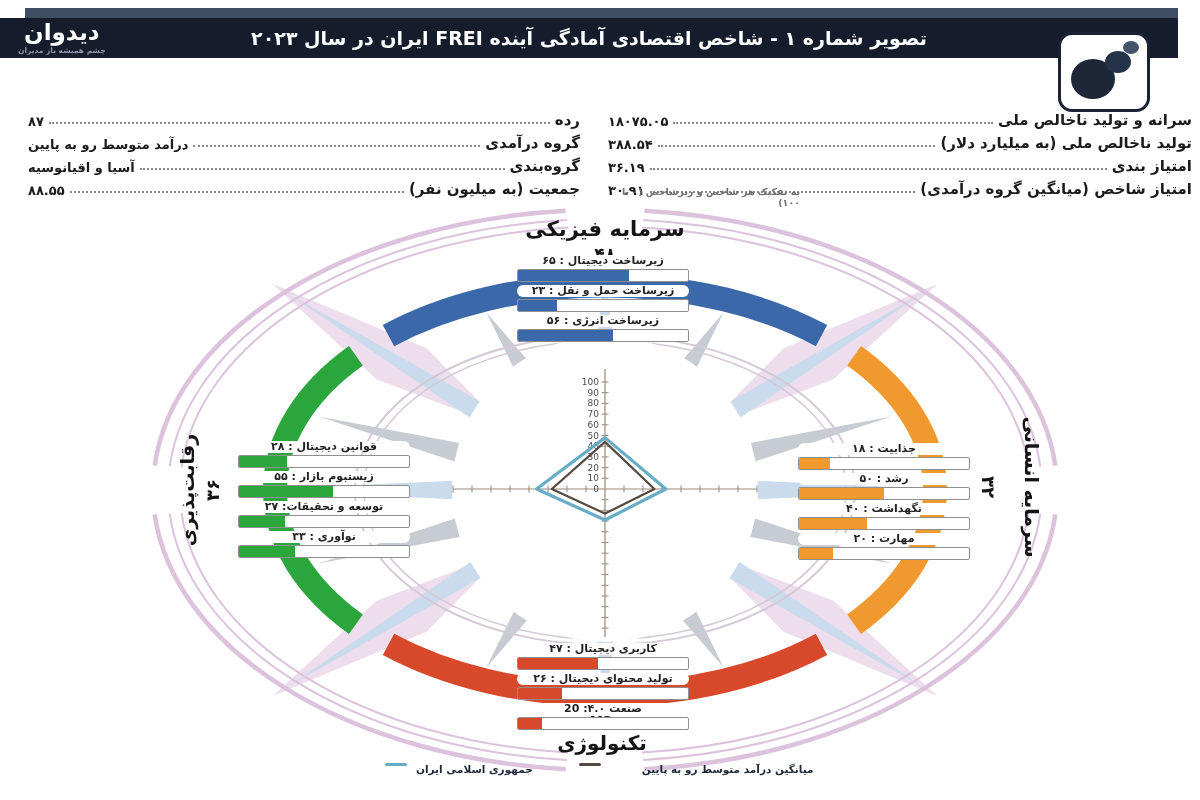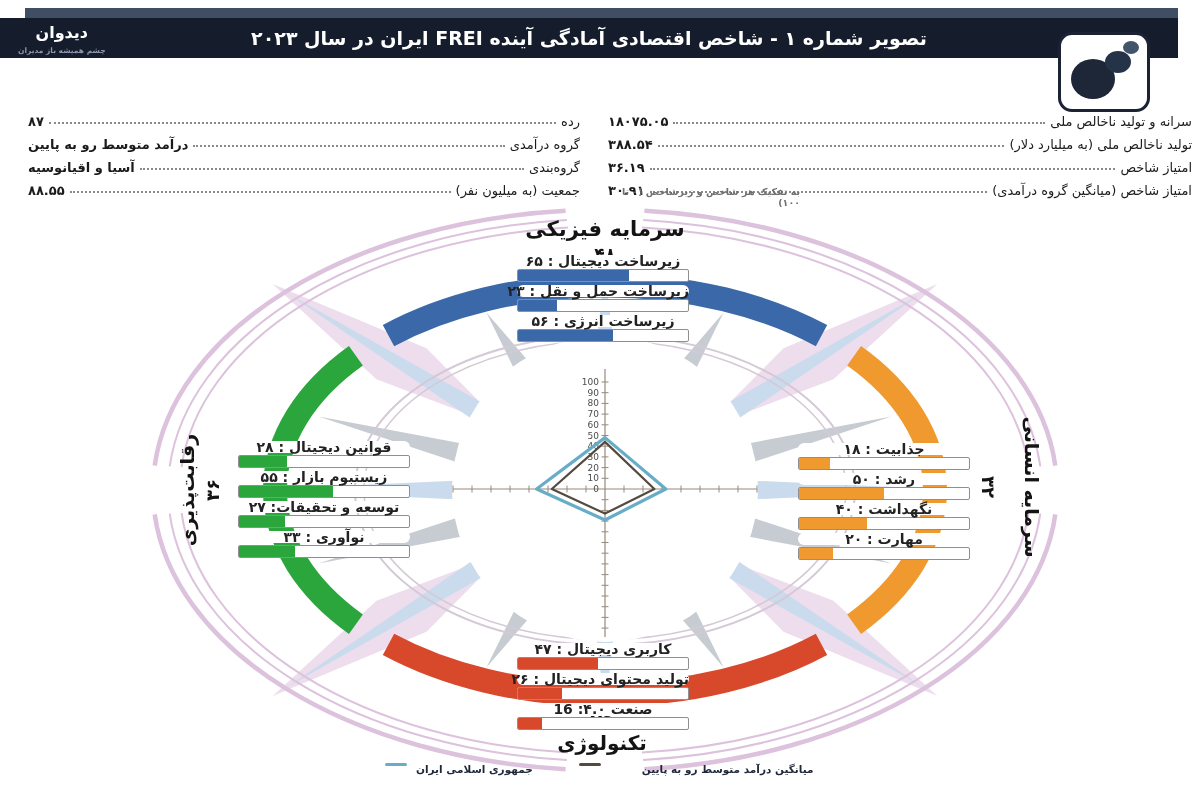--- a/index.html
+++ b/index.html
@@ -5,34 +5,34 @@
   html,body{margin:0;padding:0;background:#fff;}
   .stage{position:relative;width:1200px;height:800px;background:#ffffff;overflow:hidden;
          font-family:"DejaVu Sans",sans-serif;}
   .abs{position:absolute;}
   
   .top-strip{left:25px;top:8px;width:1153px;height:10px;background:#3f4e63;}
   .header-bar{left:0;top:18px;width:1178px;height:40px;background:#151d2d;}
   .header-title{left:0;top:18px;width:1178px;height:52px;line-height:40px;text-align:center;
                 color:#ffffff;font-size:19px;font-weight:bold;direction:rtl;}
   .brand{left:18px;top:20px;color:#fff;text-align:center;z-index:4;}
-  .brand-name{font-size:16px;font-weight:bold;line-height:25px;direction:rtl;}
+  .brand-name{font-size:23px;font-weight:bold;line-height:25px;direction:rtl;}
   .brand-tag{font-size:7.5px;color:#8d97ab;direction:rtl;margin-top:1px;font-weight:bold;}
   .logo-box{left:1058px;top:32px;width:86px;height:74px;background:#fff;border:3px solid #1a2234;
             border-radius:14px;z-index:5;}
   .logo-box .c{position:absolute;border-radius:50%;}
   .c-big{width:44px;height:40px;left:10px;top:24px;background:#1d2737;}
   .c-mid{width:26px;height:22px;left:44px;top:16px;background:#253349;}
   .c-sml{width:16px;height:13px;left:62px;top:6px;background:#41546a;}
   
   .stats-col{direction:rtl;z-index:2;}
   .stats-left{left:28px;top:108px;width:552px;}
   .stats-right{left:608px;top:108px;width:584px;}
   .stat-row{display:flex;align-items:flex-end;height:23px;color:#1b1b1b;}
-  .stat-label{font-size:13px;font-weight:normal;white-space:nowrap;padding-bottom:2px;}
+  .stat-label{font-size:15px;font-weight:bold;white-space:nowrap;padding-bottom:2px;}
   .stat-dots{flex:1;border-bottom:2px dotted #8a8a8a;margin:0 5px 7px 5px;height:1px;}
   .stat-value{font-size:13px;font-weight:bold;white-space:nowrap;padding-bottom:2px;}
   .stats-note{left:610px;top:186px;width:190px;direction:rtl;text-align:right;
               font-size:9.5px;font-weight:bold;color:#6f6f6f;z-index:2;}
   
   #rose-svg{left:0;top:0;z-index:1;}
   
   .cat-title{font-weight:bold;color:#141414;text-align:center;direction:rtl;z-index:3;white-space:nowrap;}
   .t-top{left:455px;top:217px;width:300px;font-size:21px;}
   .s-top{left:455px;top:243px;width:300px;font-size:20px;font-family:Liberation Serif, serif;}
@@ -42,21 +42,21 @@
   .s-right{left:963px;top:477px;width:50px;height:20px;line-height:20px;font-size:18px;transform:rotate(90deg);}
   .t-left{left:87px;top:480px;width:200px;height:20px;line-height:20px;font-size:19px;transform:rotate(-90deg);}
   .s-left{left:188px;top:480px;width:50px;height:20px;line-height:20px;font-size:18px;transform:rotate(-90deg);}
   
   .bar-group{width:172px;z-index:3;}
   .g-top{left:517px;top:255px;}
   .g-right{left:798px;top:443px;}
   .g-left{left:238px;top:441px;}
   .g-bottom{left:517px;top:643px;}
   .bar-item{margin-bottom:3px;}
-  .bar-label{height:12px;line-height:12px;text-align:center;font-size:14px;font-weight:bold;
+  .bar-label{height:12px;line-height:12px;text-align:center;font-size:11px;font-weight:bold;
              color:#222;background:#fff;border-radius:7px;direction:rtl;white-space:nowrap;margin-bottom:2px;}
   .bar-track{height:11px;background:#fff;border:1px solid #8f8f8f;border-radius:2px;overflow:hidden;direction:ltr;}
   .bar-fill{height:100%;}
   
   .legend{left:385px;top:763px;display:flex;align-items:flex-start;direction:ltr;z-index:3;}
   .legend-dash{width:22px;height:3px;border-radius:2px;}
   .legend-label{font-size:10.5px;font-weight:bold;color:#1d2738;direction:rtl;margin:0 46px 0 9px;white-space:nowrap;}
   .legend-label:last-child{margin-right:0;margin-left:41px;}
 </style>
 </head>
@@ -105,21 +105,21 @@
       <span class="stat-label">سرانه و تولید ناخالص ملی</span>
       <span class="stat-dots"></span>
       <span class="stat-value">۱۸۰۷۵.۰۵</span>
     </div>
     <div class="stat-row">
       <span class="stat-label">تولید ناخالص ملی (به میلیارد دلار)</span>
       <span class="stat-dots"></span>
       <span class="stat-value">۳۸۸.۵۴</span>
     </div>
     <div class="stat-row">
-      <span class="stat-label">امتیاز شاخص</span>
+      <span class="stat-label">امتیاز بندی</span>
       <span class="stat-dots"></span>
       <span class="stat-value">۳۶.۱۹</span>
     </div>
     <div class="stat-row">
       <span class="stat-label">امتیاز شاخص (میانگین گروه درآمدی)</span>
       <span class="stat-dots"></span>
       <span class="stat-value">۳۰.۹۱</span>
     </div>
   </div>
   <div class="abs stats-note">به تفکیک هر شاخص و زیرشاخص (۰ تا ۱۰۰)</div>
@@ -312,21 +312,21 @@
           <div class="bar-fill" style="width: 47%; background: rgb(216, 73, 43);"></div>
         </div>
       </div>
       <div class="bar-item">
         <div class="bar-label">تولید محتوای دیجیتال : ۲۶</div>
         <div class="bar-track">
           <div class="bar-fill" style="width: 26%; background: rgb(216, 73, 43);"></div>
         </div>
       </div>
       <div class="bar-item">
-        <div class="bar-label">صنعت ۴.۰: 16</div>
+        <div class="bar-label">صنعت ۴.۰: 20</div>
         <div class="bar-track">
           <div class="bar-fill" style="width: 14%; background: rgb(216, 73, 43);"></div>
         </div>
       </div>
     </div>
 
   <div class="abs legend">
     <span class="legend-dash" id="dash-iran" style="background: rgb(104, 173, 200);"></span>
     <span class="legend-label">جمهوری اسلامی ایران</span>
     <span class="legend-dash" id="dash-avg" style="background: rgb(85, 74, 64);"></span>

